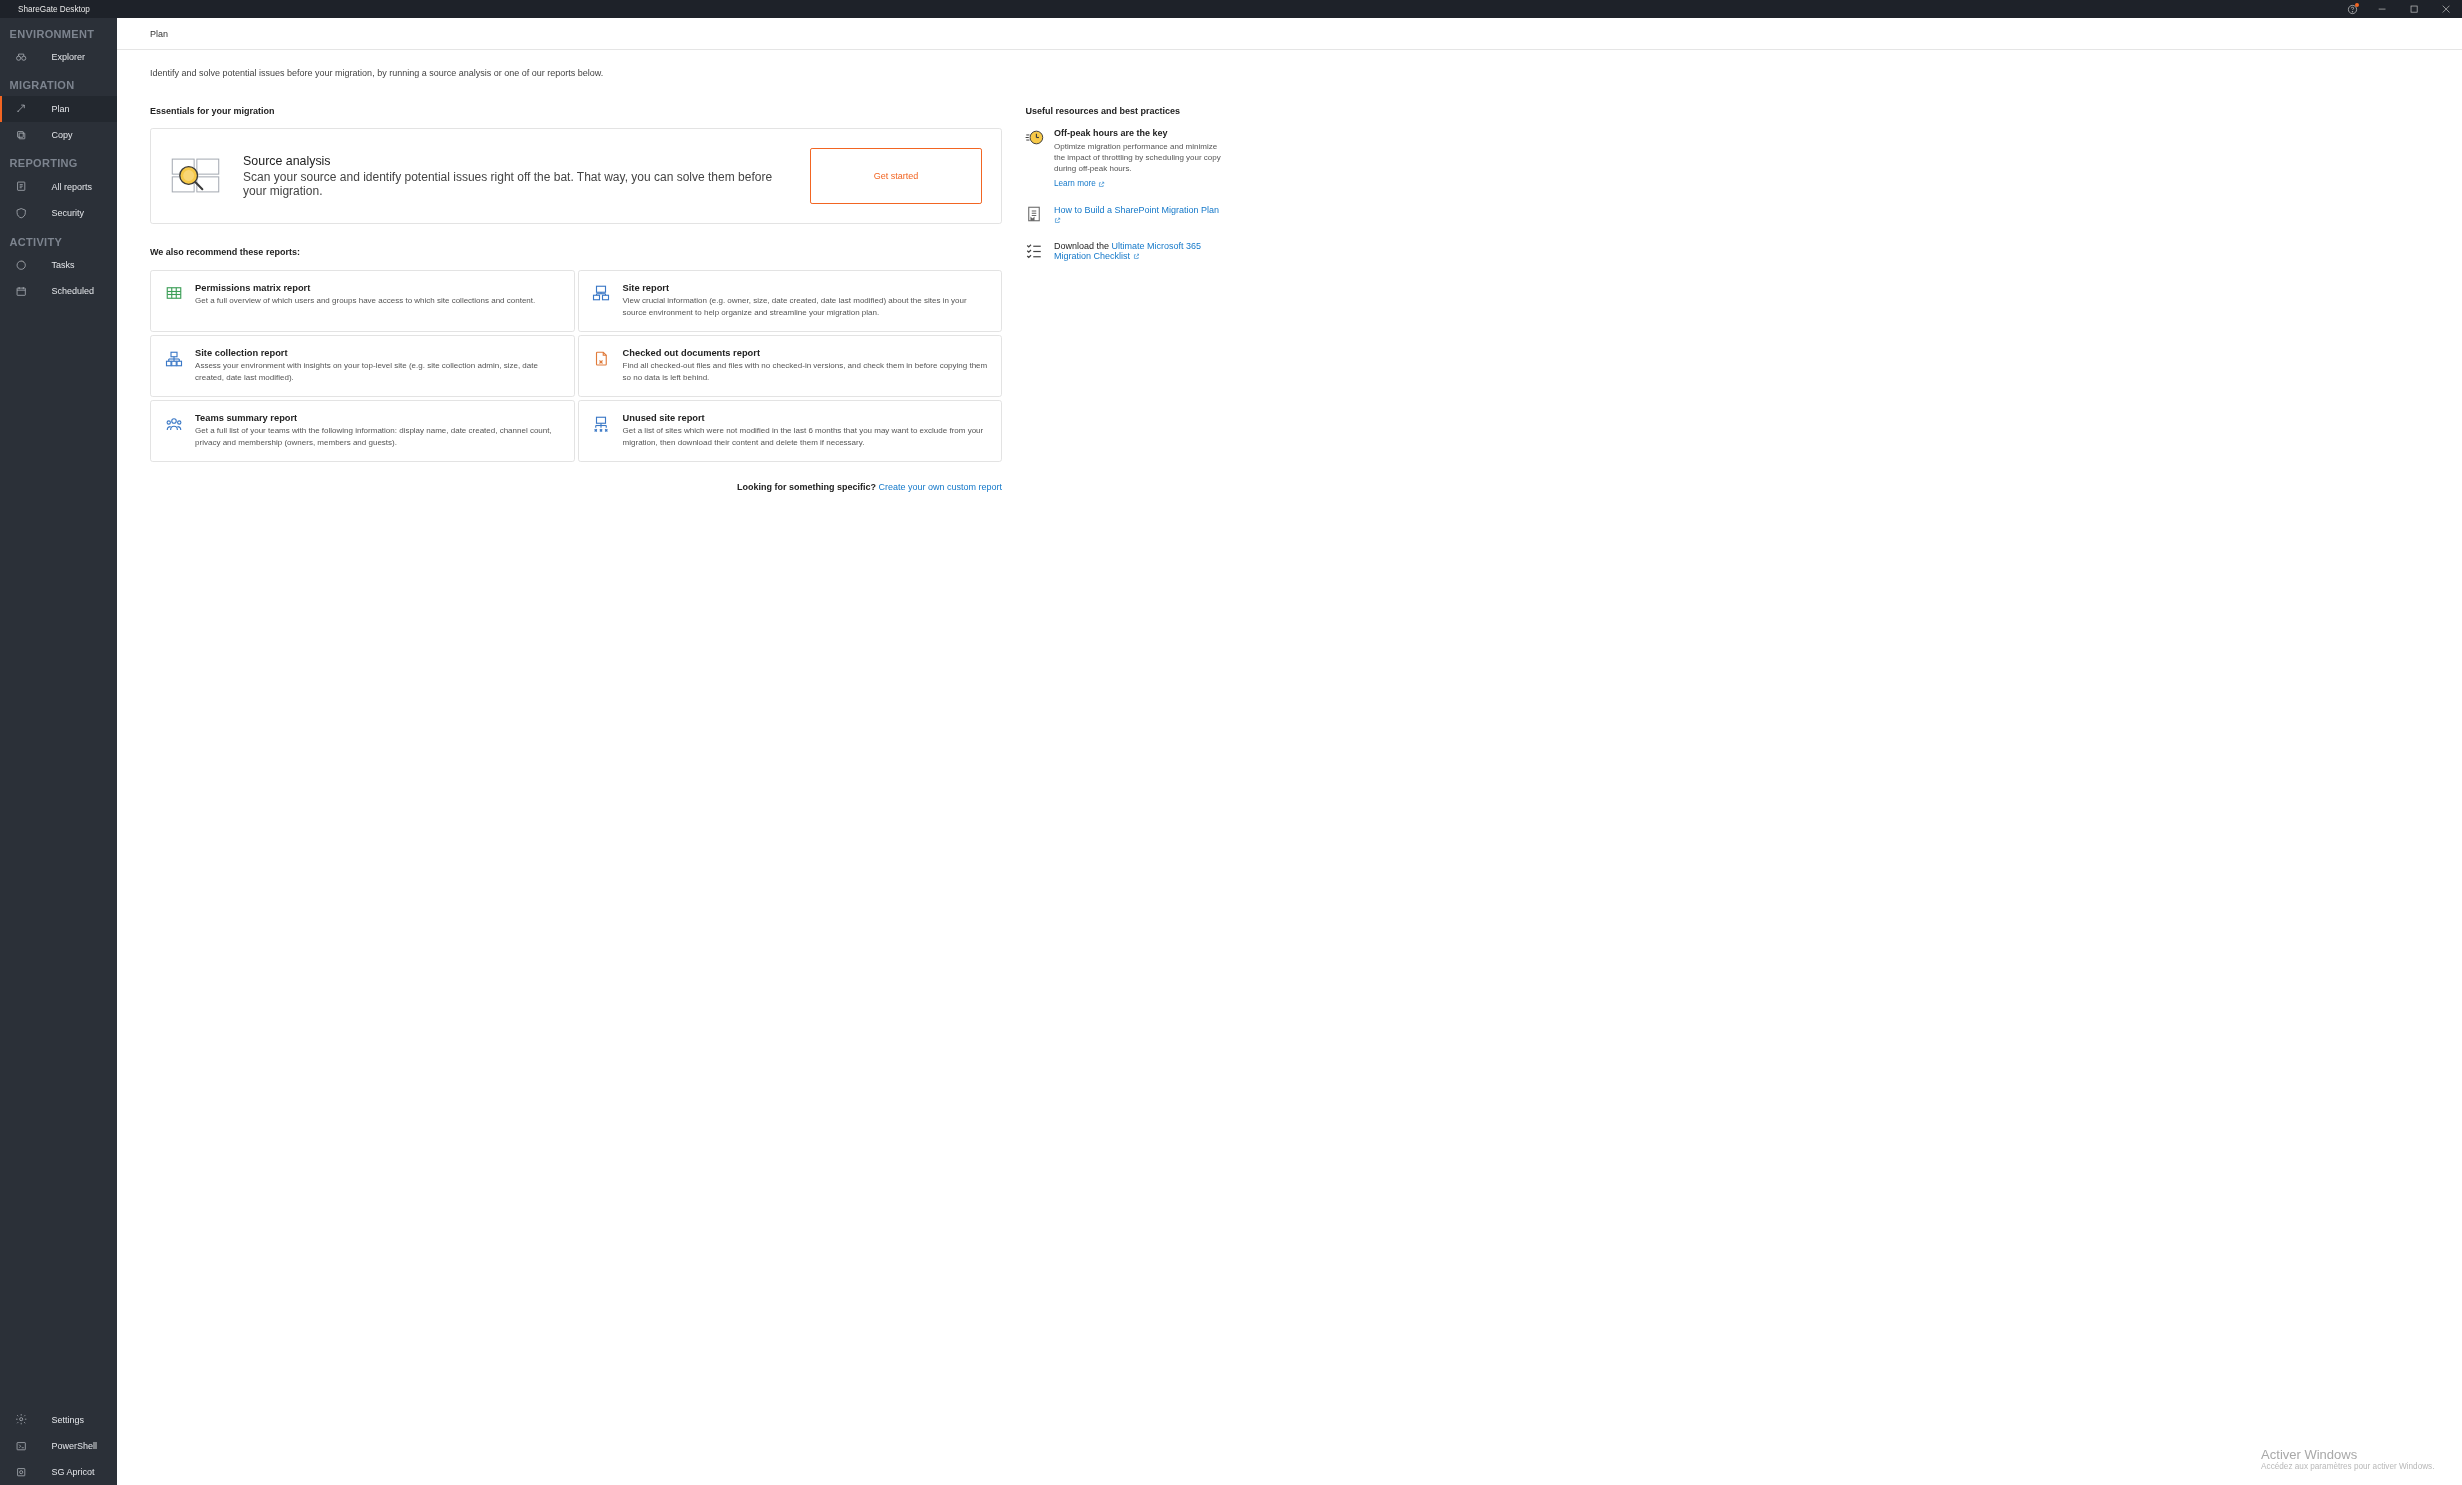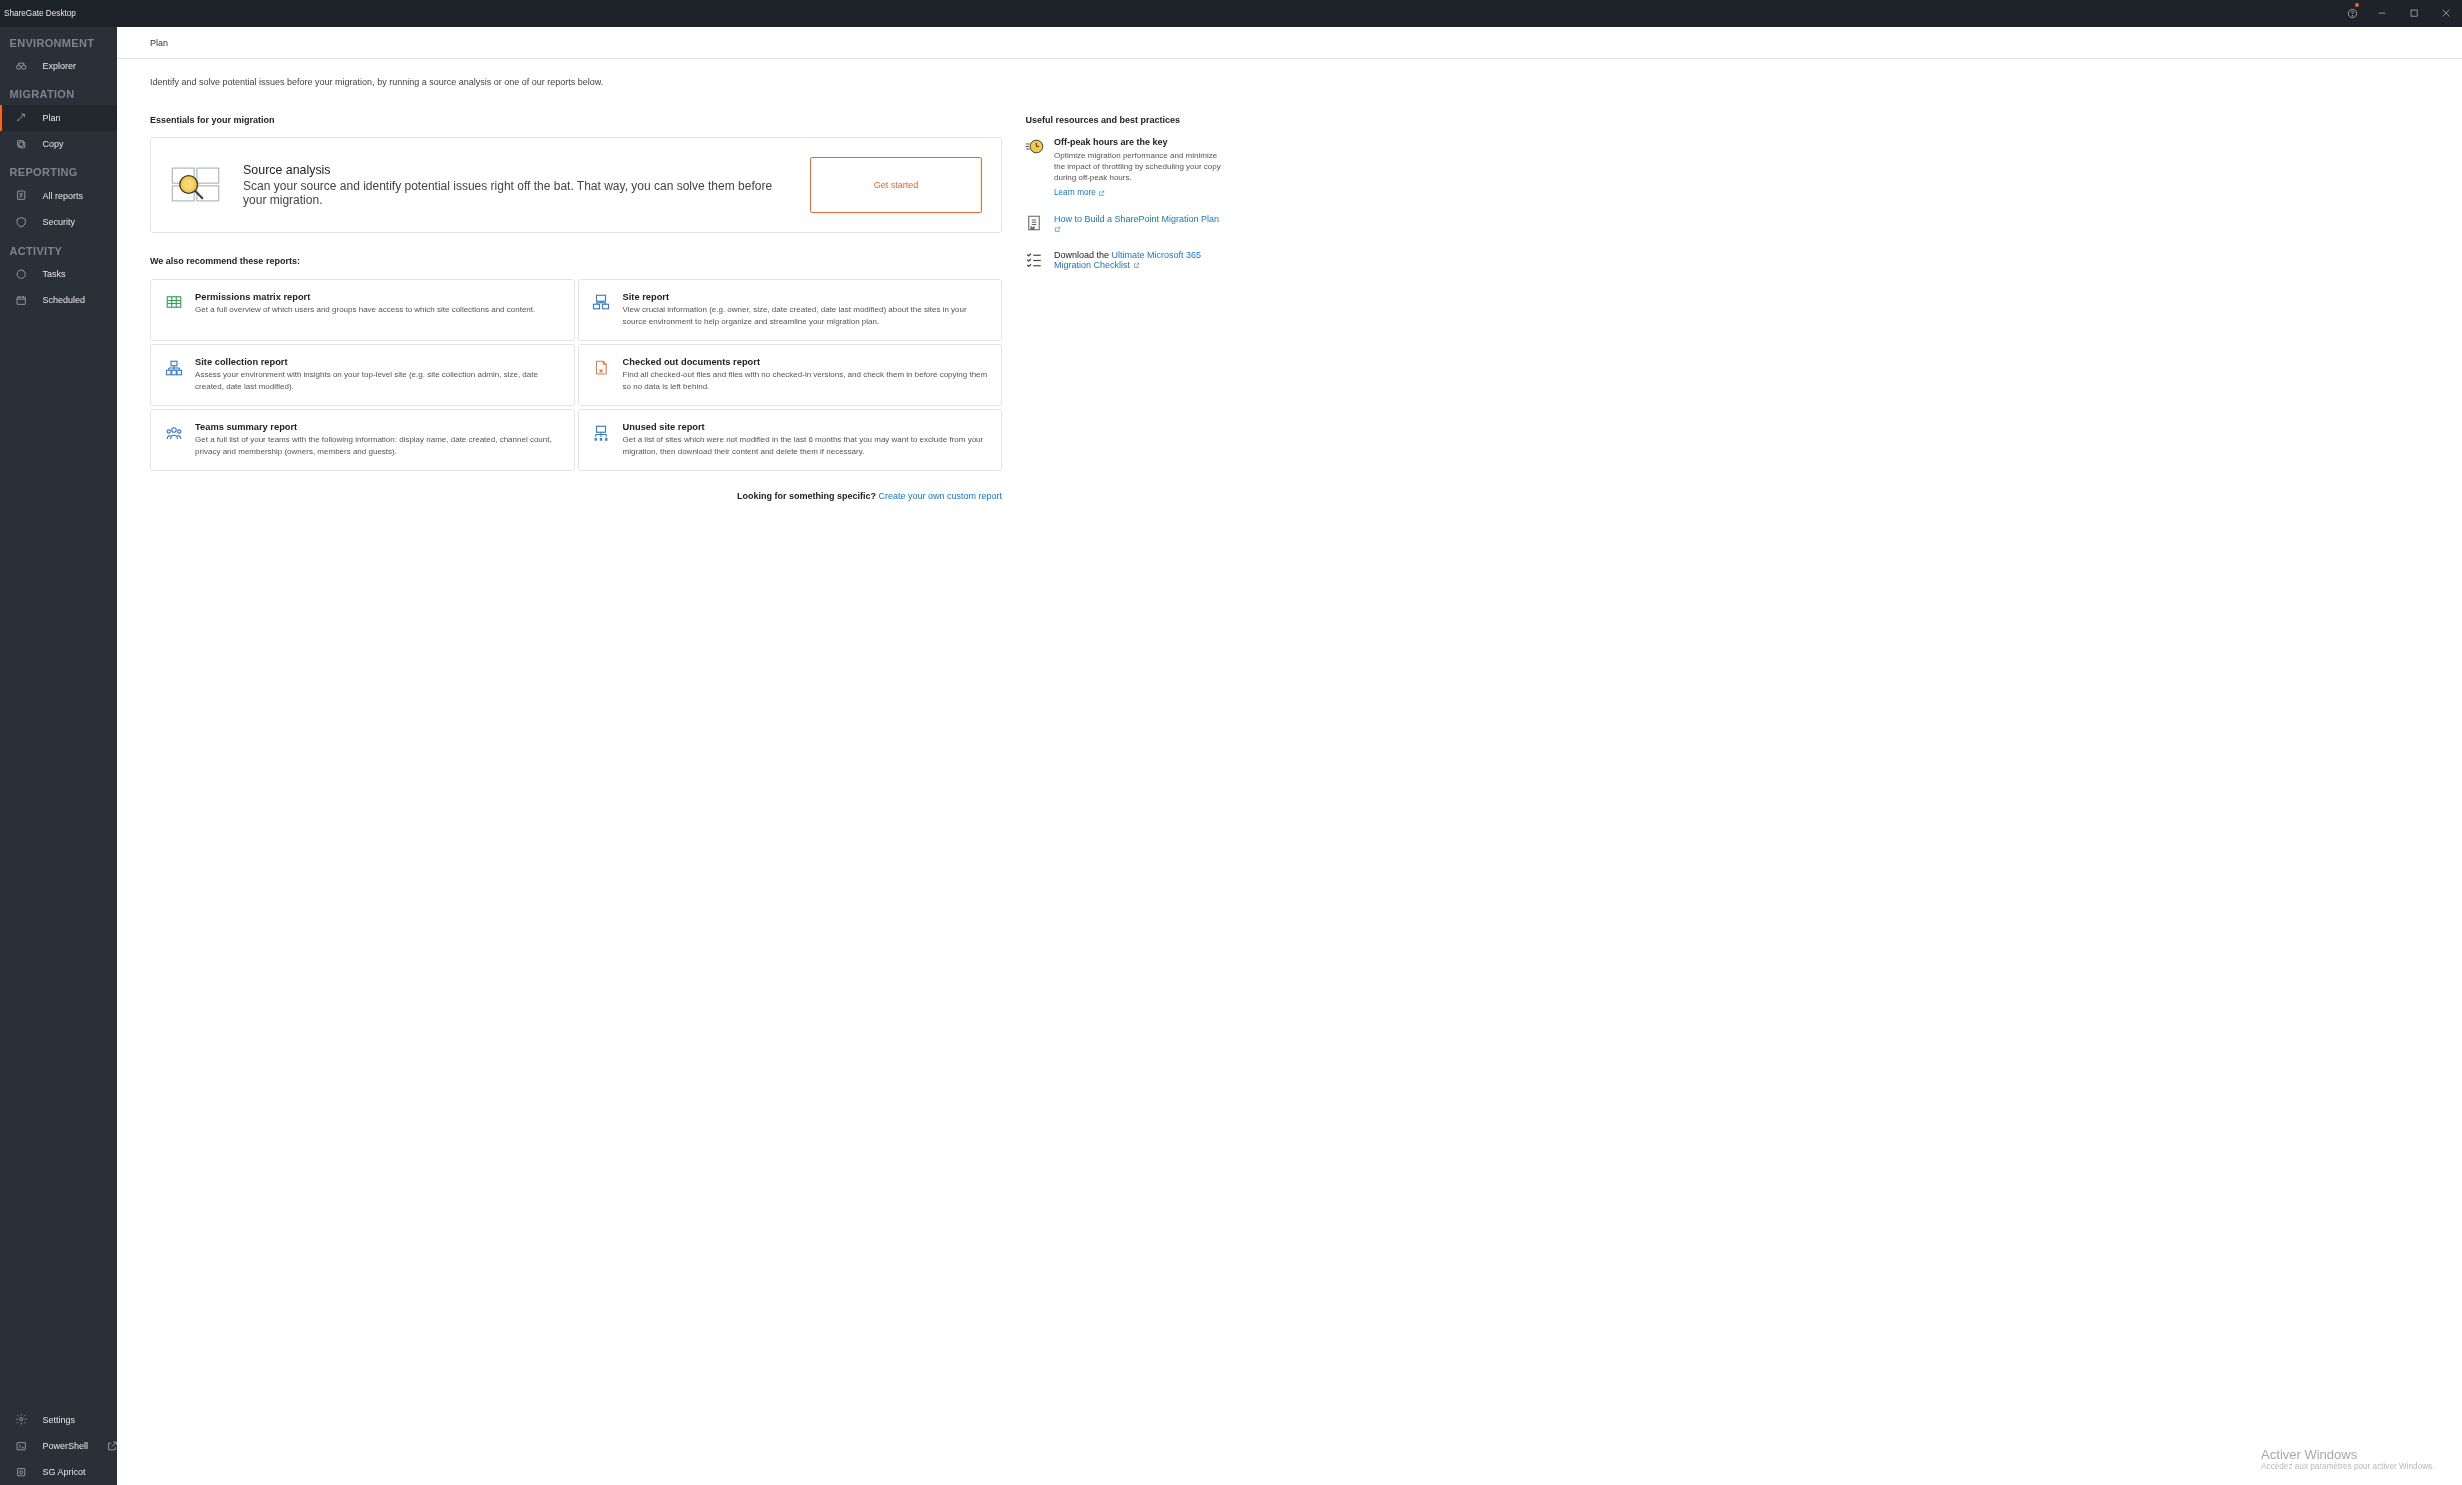--- a/index.html
+++ b/index.html
@@ -1,34 +1,34 @@
 <!DOCTYPE html>
 <html style="font-size:11px"><head>
 <meta charset="utf-8">
 <style>
   * { margin: 0; padding: 0; box-sizing: border-box; font-family: "Segoe UI", -apple-system, sans-serif; }
   html, body { width: 100%; height: 100%; overflow: hidden; }
   body { display: flex; flex-direction: column; background: #fff; }
 
   
-  .titlebar { height: 27px; background: #1e2229; display: flex; align-items: center; justify-content: space-between; padding: 0 0 0 4px; color: #e8e8e8; font-size: 8.2px; }
+  .titlebar { height: 18px; background: #1e2229; display: flex; align-items: center; justify-content: space-between; padding: 0 0 0 18px; color: #e8e8e8; font-size: 8.2px; }
   .titlebar-right { display: flex; align-items: center; height: 100%; }
   .tb-btn { width: 32px; height: 100%; display: flex; align-items: center; justify-content: center; color: #c8c8c8; cursor: pointer; }
   .tb-btn svg { width: 8.2px; height: 8.2px; stroke: currentColor; }
   .help-icon-wrap { position: relative; width: 27.5px; height: 100%; display:flex; align-items:center; justify-content:center; cursor:pointer; }
   .help-icon-wrap .dot { position: absolute; top: 3.4px; right: 6.9px; width: 4.1px; height: 4.1px; border-radius: 50%; background: #f26522; }
 
   
   .app-body { flex: 1; display: flex; min-height: 0; }
 
   
   .sidebar { width: 117px; background: #2b3038; color: #d0d3d8; display: flex; flex-direction: column; font-size: 9px; }
   .sidebar-scroll { flex: 1; overflow-y: auto; }
   .group-label { font-size: 11px; letter-spacing: 0.3px; color: #7d848f; padding: 9.6px 9.6px 4.1px; font-weight: 600; text-transform: uppercase; }
-  .nav-item { display: flex; align-items: center; gap: 15px; padding: 6.9px 9.6px 6.9px 15px; cursor: pointer; color: #e4e6ea; }
+  .nav-item { display: flex; align-items: center; gap: 24px; padding: 6.9px 9.6px 6.9px 15px; cursor: pointer; color: #e4e6ea; }
   .nav-item.active { background: #23282f; border-left: 2.1px solid #f26522; padding-left: 13px; }
   .nav-item .icn { width: 12.4px; height: 12.4px; display: flex; align-items: center; justify-content: center; color: #b8bcc3; }
   .nav-item .icn svg { width: 12.4px; height: 12.4px; stroke: currentColor; fill: none; stroke-width: 1.4; }
   .sidebar-bottom { }
   .ext { margin-left: 2.7px; }
 
   
   .content-wrap { flex: 1; display: flex; flex-direction: column; background: #fff; min-width: 0; }
   .content-tab { height: 32px; border-bottom: 0.7px solid #e5e5e5; display: flex; align-items: center; padding: 0 33px; font-size: 9px; color: #333; }
   .content-scroll { flex: 1; overflow-y: auto; padding: 18px 33px 27.5px; position: relative; }

